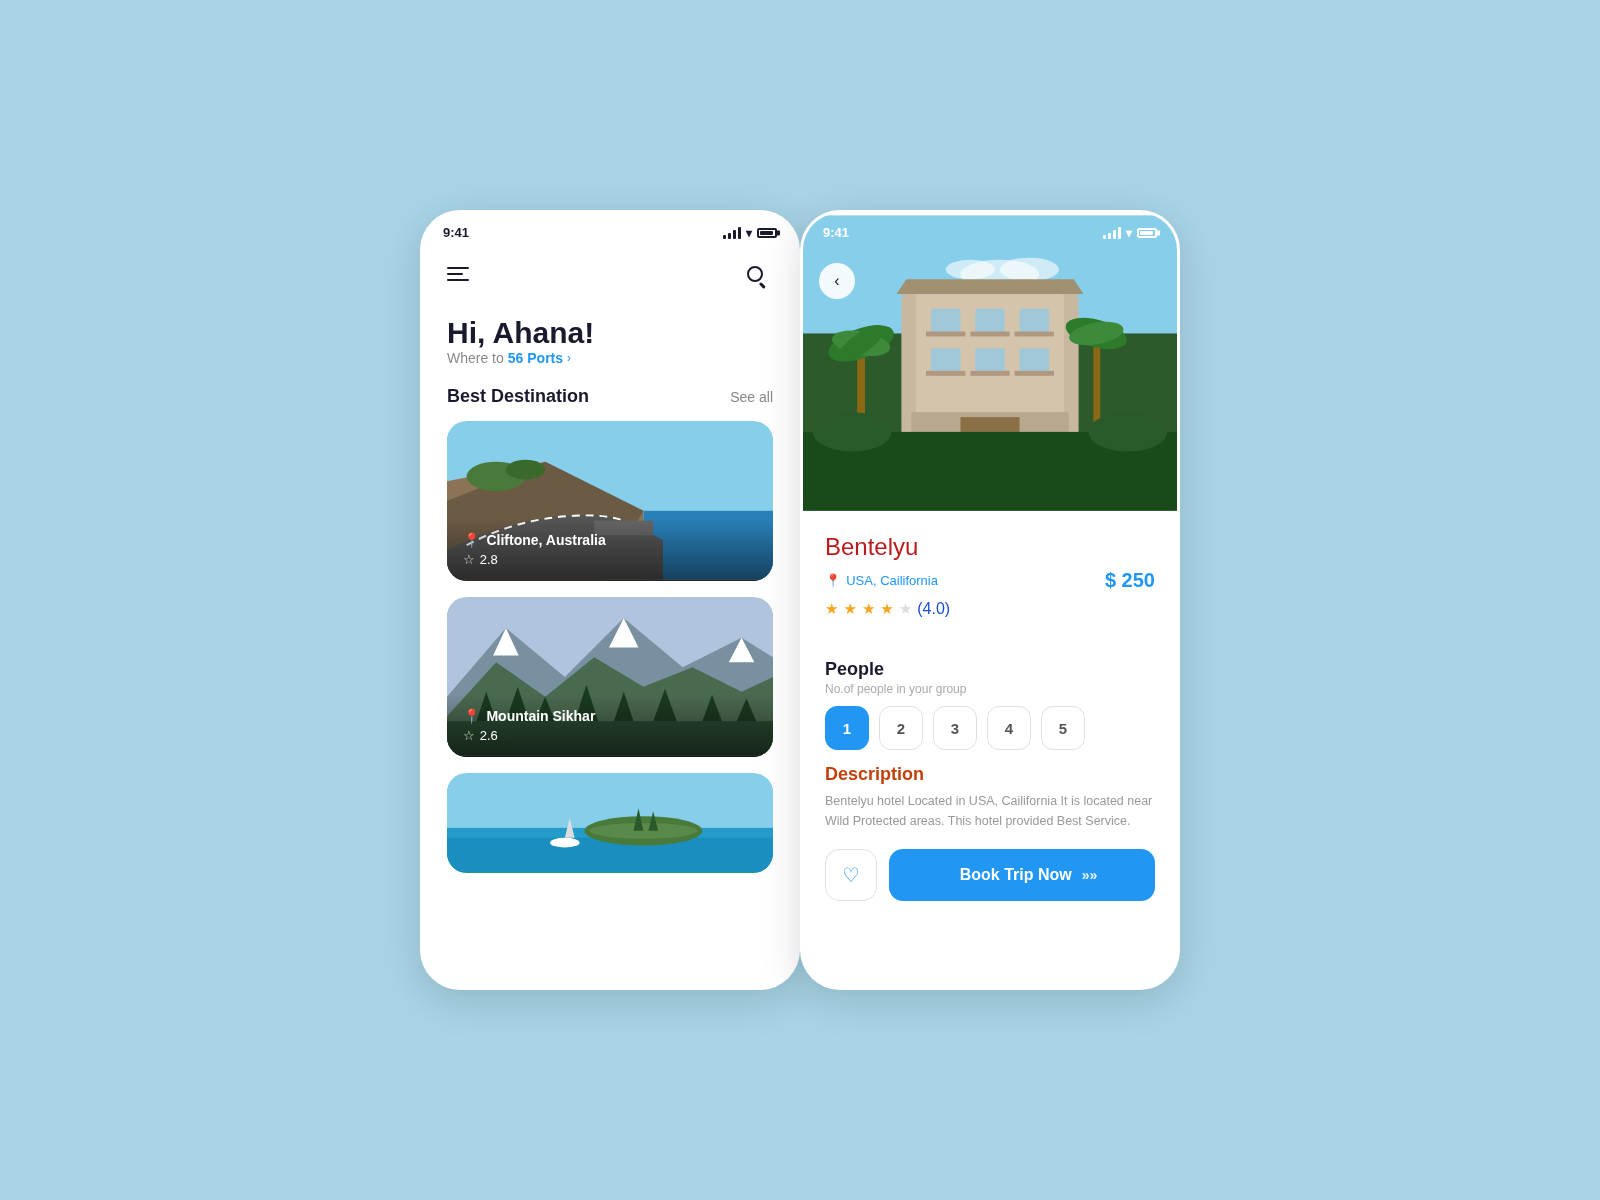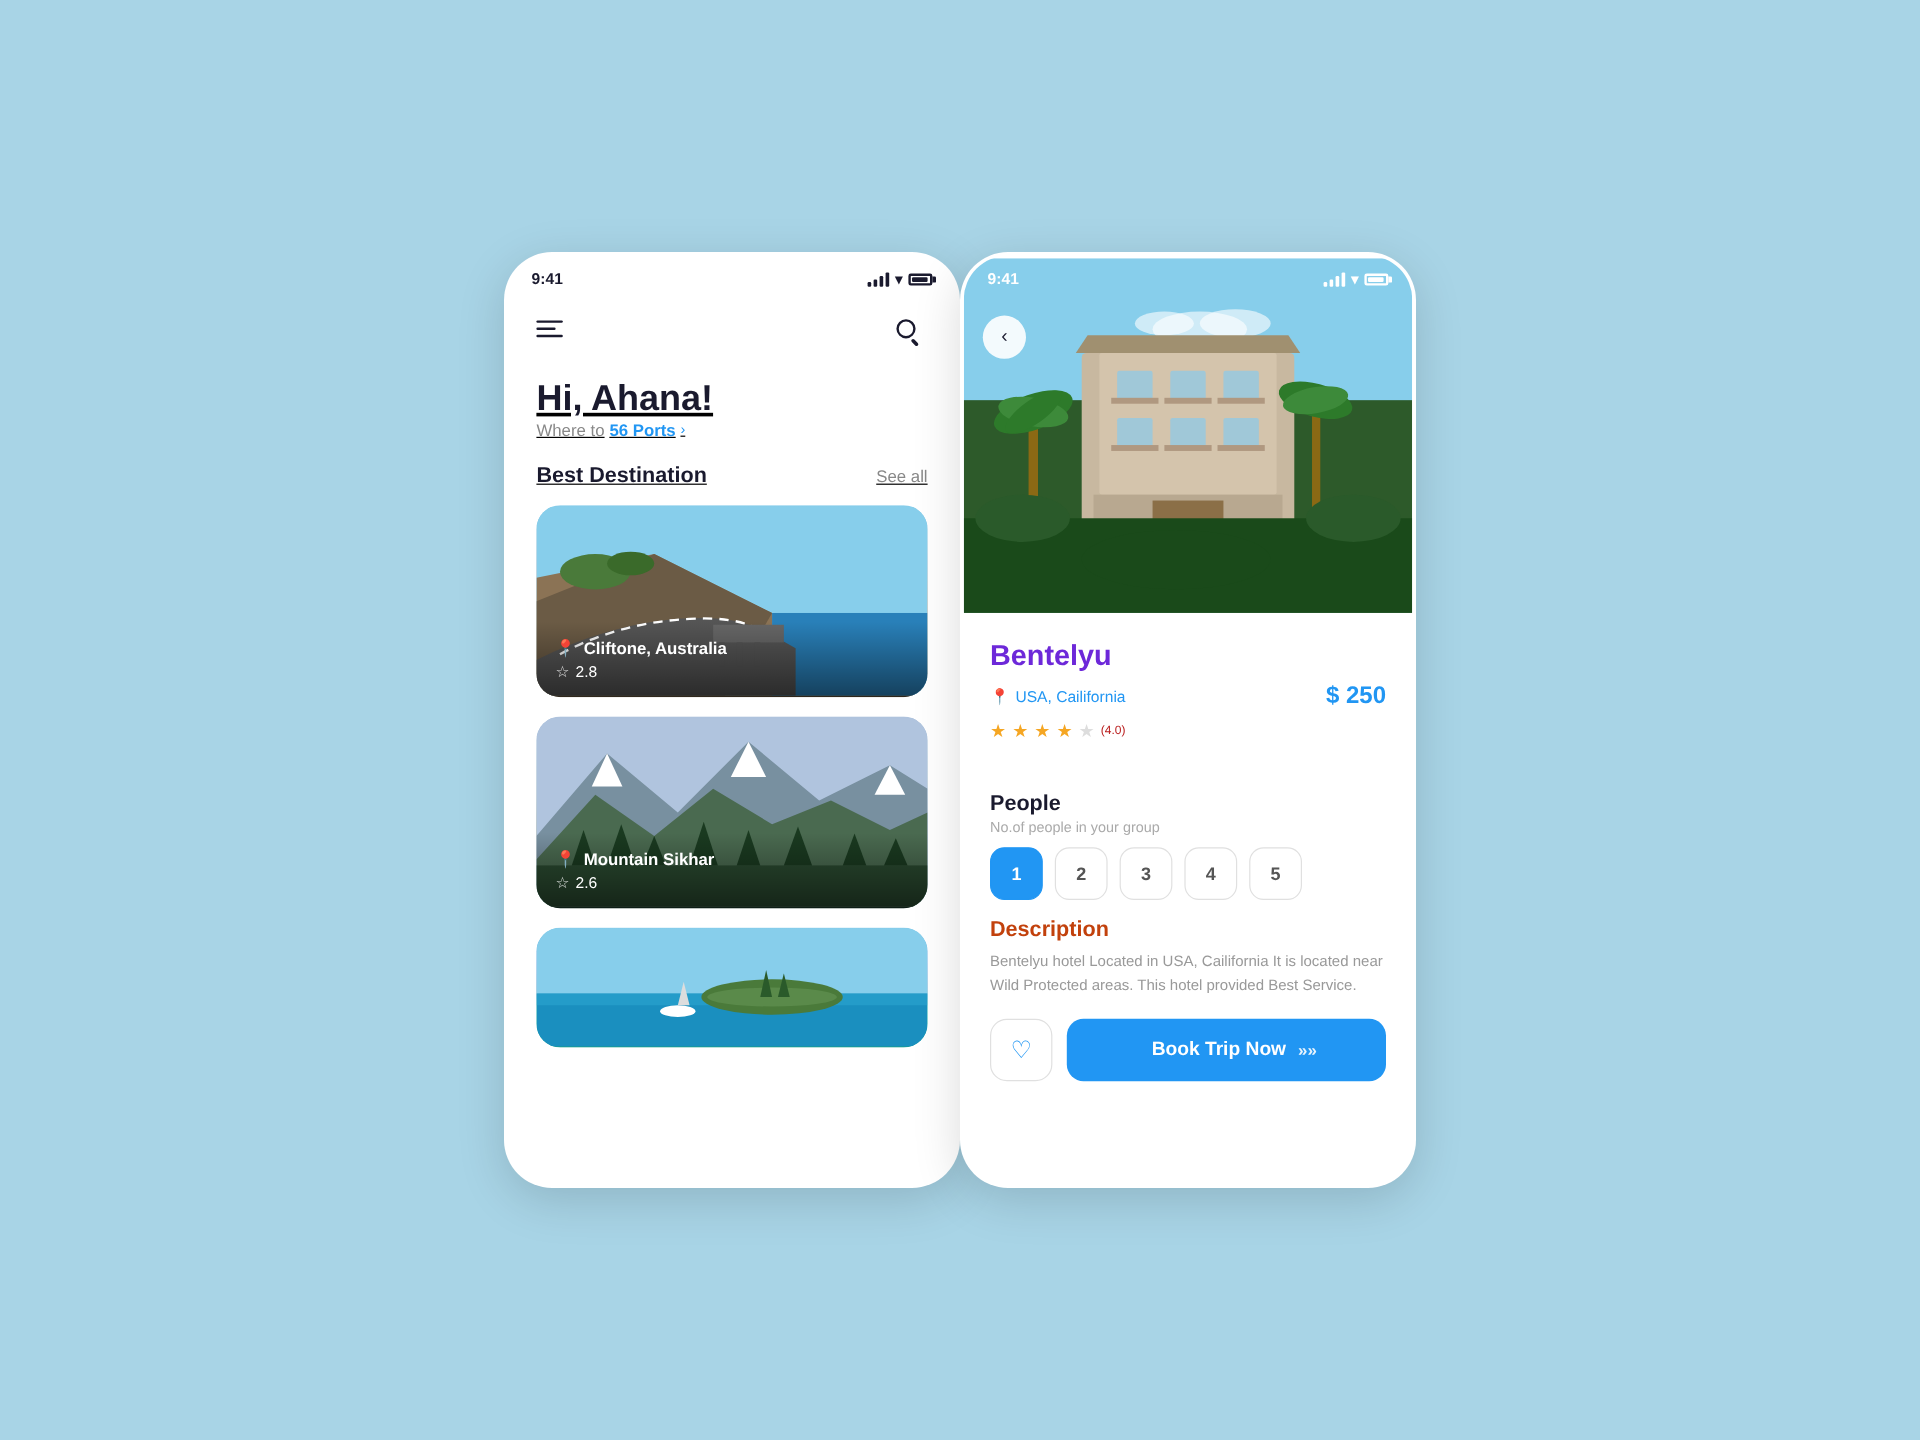--- a/index.html
+++ b/index.html
@@ -106,21 +106,20 @@
       width: 80%;
       background: currentColor;
       border-radius: 1px;
     }
 
     
     .home-content {
       padding: 10px 24px 20px;
       overflow-y: auto;
       height: calc(100% - 40px);
-      text-decoration: underline;
     }
 
     .home-header {
       display: flex;
       justify-content: space-between;
       align-items: center;
       margin-bottom: 24px;
     }
 
     .hamburger-icon {
@@ -297,22 +296,22 @@
     }
 
     .detail-content {
       padding: 20px 22px;
       background: #fff;
       flex: 1;
     }
 
     .detail-hotel-name {
       font-size: 24px;
-      font-weight: 700;
-      color: #6d28d9;
+      font-weight: 400;
+      color: #b91c1c;
       margin-bottom: 8px;
     }
 
     .detail-loc-price {
       display: flex;
       justify-content: space-between;
       align-items: center;
       margin-bottom: 8px;
     }
 
@@ -333,21 +332,21 @@
 
     .rating-row {
       display: flex;
       align-items: center;
       gap: 5px;
       margin-bottom: 16px;
     }
 
     .star-filled { color: #f5a623; font-size: 15px; }
     .star-empty-detail { color: #ddd; font-size: 15px; }
-    .rating-count { color: #b91c1c; font-size: 10px; }
+    .rating-count { color: #1d4ed8; font-size: 16px; }
 
     .people-section {
       margin-bottom: 14px;
     }
 
     .people-title {
       font-size: 18px;
       font-weight: 800;
       color: #1a1a2e;
       margin-bottom: 2px;

